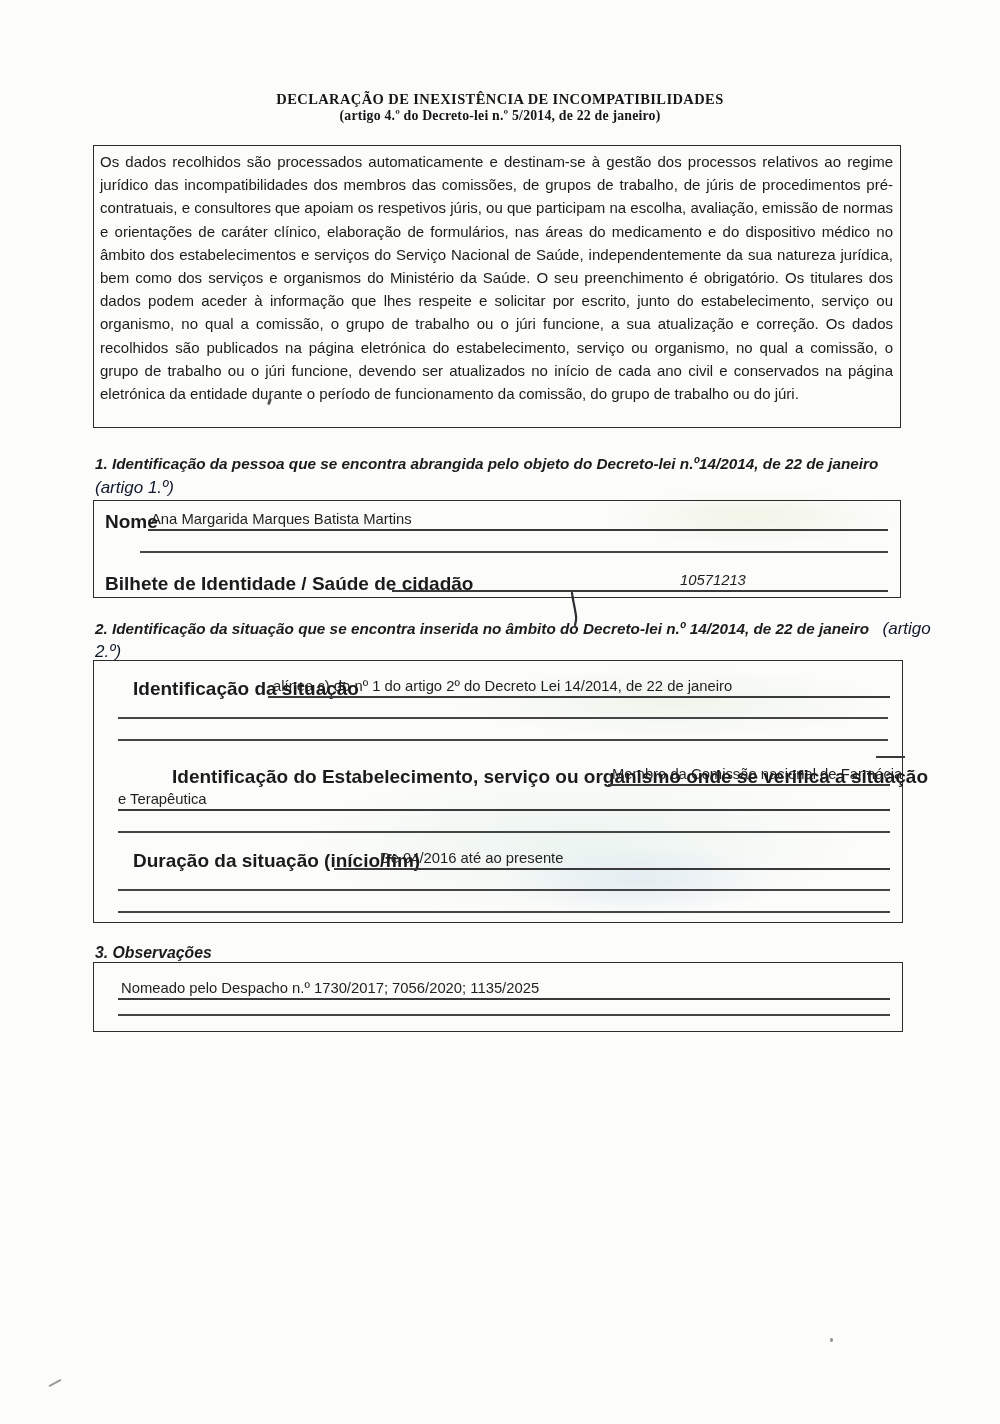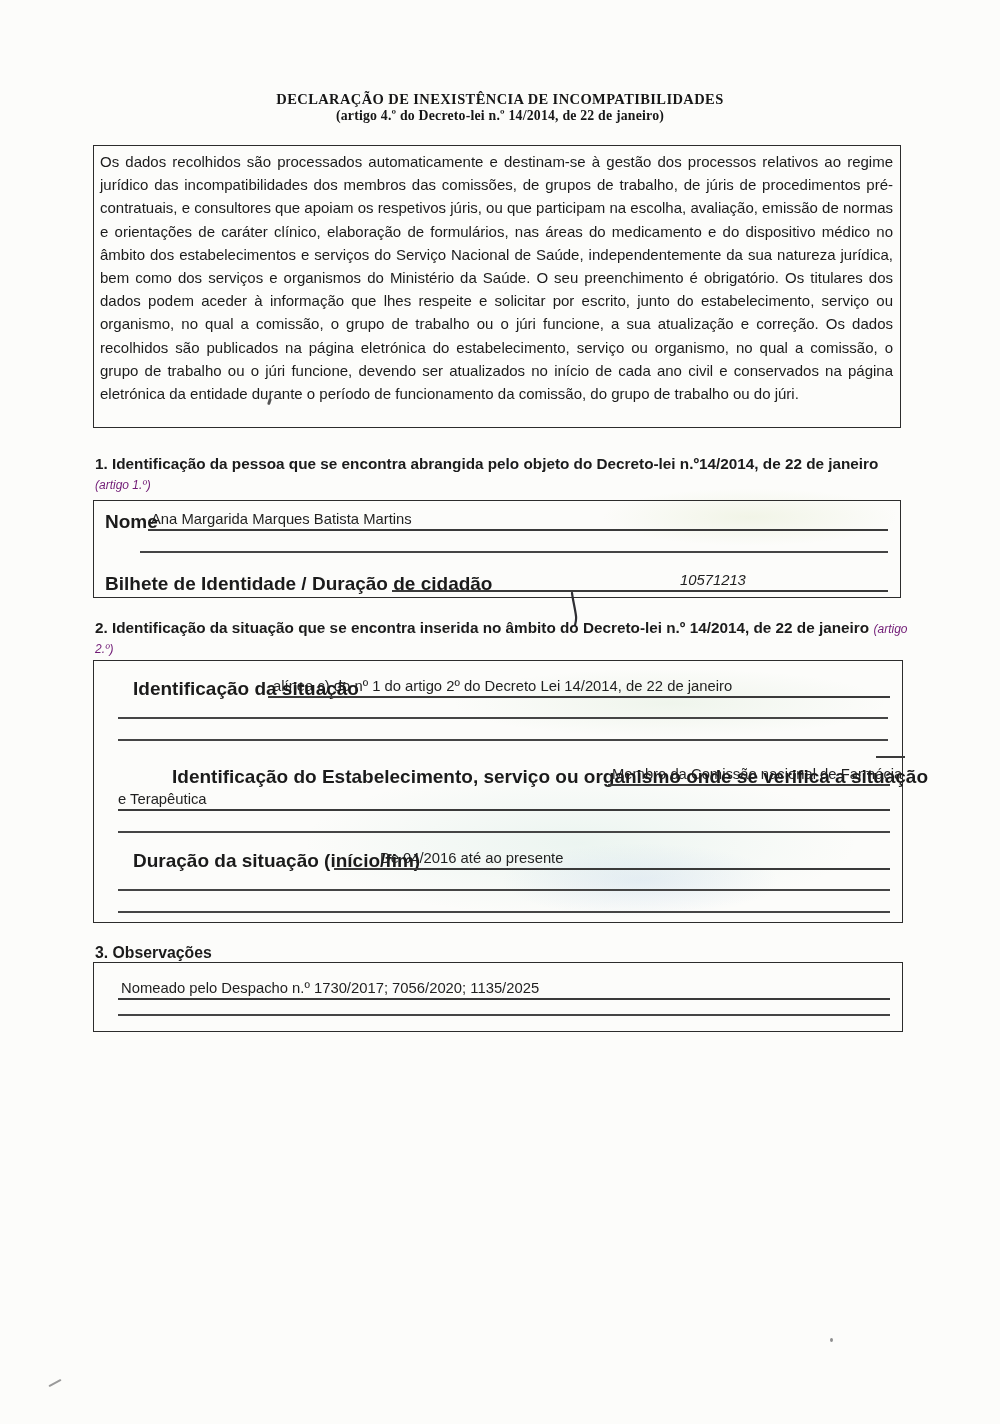--- a/index.html
+++ b/index.html
@@ -26,22 +26,22 @@
   .intro-box{left:93px;top:145px;width:806px;height:281px;}
   .intro-text{
     margin:0;padding:4px 7px 0 6px;
     font-size:15px;line-height:23.2px;
     text-align:justify;color:#1b1b1b;
   }
   .sec1-box{left:93px;top:500px;width:806px;height:96px;}
   .sec2-box{left:93px;top:660px;width:808px;height:261px;}
   .sec3-box{left:93px;top:962px;width:808px;height:68px;}
   
-  .sec-heading{font-size:15.3px;font-weight:bold;color:#1b1b1b;white-space:nowrap;}
-  .sec-note{font-size:12px;font-style:italic;font-weight:normal;color:#701a75;}
+  .sec-heading{font-size:15.3px;font-weight:bold;color:#1b1b1b;white-space:nowrap;font-style:italic;}
+  .sec-note{font-size:17px;font-style:italic;font-weight:normal;color:#0f172a;}
   
   .lbl{font-size:19px;font-weight:bold;color:#1b1b1b;white-space:nowrap;}
   .val{font-size:14.8px;color:#1f1f1f;white-space:nowrap;}
   
   .rule{height:2px;background:#3a3a3a;}
   .rule-thin{height:1.6px;background:#454545;}
   
   .blob{border-radius:50%;pointer-events:none;}
   .speck{background:#8f8f8f;border-radius:50%;}
 </style>
@@ -49,47 +49,47 @@
 <body>
 
 <div class="page">
 
   <div class="abs blob" style="left:600px;top:488px;width:300px;height:58px;background:radial-gradient(ellipse at center, rgba(185,205,130,.16), rgba(185,205,130,0) 70%);"></div>
   <div class="abs blob" style="left:450px;top:668px;width:440px;height:70px;background:radial-gradient(ellipse at center, rgba(150,195,140,.13), rgba(150,195,140,0) 70%);"></div>
   <div class="abs blob" style="left:300px;top:768px;width:560px;height:150px;background:radial-gradient(ellipse at center, rgba(125,195,175,.13), rgba(125,195,175,0) 70%);"></div>
   <div class="abs blob" style="left:500px;top:843px;width:280px;height:75px;background:radial-gradient(ellipse at center, rgba(140,175,225,.16), rgba(140,175,225,0) 70%);"></div>
 
   <div class="abs title title1">DECLARAÇÃO DE INEXISTÊNCIA DE INCOMPATIBILIDADES</div>
-  <div class="abs title title2">(artigo 4.º do Decreto-lei n.º 14/2014, de 22 de janeiro)</div>
+  <div class="abs title title2">(artigo 4.º do Decreto-lei n.º 5/2014, de 22 de janeiro)</div>
 
   <div class="abs box intro-box">
     <p class="intro-text">Os dados recolhidos são processados automaticamente e destinam-se à gestão dos processos relativos ao regime jurídico das incompatibilidades dos membros das comissões, de grupos de trabalho, de júris de procedimentos pré-contratuais, e consultores que apoiam os respetivos júris, ou que participam na escolha, avaliação, emissão de normas e orientações de caráter clínico, elaboração de formulários, nas áreas do medicamento e do dispositivo médico no âmbito dos estabelecimentos e serviços do Serviço Nacional de Saúde, independentemente da sua natureza jurídica, bem como dos serviços e organismos do Ministério da Saúde. O seu preenchimento é obrigatório. Os titulares dos dados podem aceder à informação que lhes respeite e solicitar por escrito, junto do estabelecimento, serviço ou organismo, no qual a comissão, o grupo de trabalho ou o júri funcione, a sua atualização e correção. Os dados recolhidos são publicados na página eletrónica do estabelecimento, serviço ou organismo, no qual a comissão, o grupo de trabalho ou o júri funcione, devendo ser atualizados no início de cada ano civil e conservados na página eletrónica da entidade durante o período de funcionamento da comissão, do grupo de trabalho ou do júri.</p>
   </div>
 
   <div class="abs" style="left:268px;top:398px;width:3px;height:7px;background:#555;transform:rotate(18deg);border-radius:2px;"></div>
 
   <div class="abs sec-heading" style="left:95px;top:455px;">1. Identificação da pessoa que se encontra abrangida pelo objeto do Decreto-lei n.º14/2014, de 22 de janeiro</div>
   <div class="abs sec-note" style="left:95px;top:478px;">(artigo 1.º)</div>
 
   <div class="abs box sec1-box"></div>
   <div class="abs lbl" style="left:105px;top:511px;">Nome</div>
   <div class="abs val" style="left:151px;top:511px;">Ana Margarida Marques Batista Martins</div>
   <div class="abs rule" style="left:148px;top:529px;width:740px;"></div>
   <div class="abs rule-thin" style="left:140px;top:551px;width:748px;"></div>
-  <div class="abs lbl" style="left:105px;top:573px;">Bilhete de Identidade / Duração de cidadão</div>
+  <div class="abs lbl" style="left:105px;top:573px;">Bilhete de Identidade / Saúde de cidadão</div>
   <div class="abs val" style="left:680px;top:572px;width:180px;text-align:left;font-style:italic;">10571213</div>
   <div class="abs rule" style="left:392px;top:590px;width:496px;"></div>
 
   <svg class="abs" style="left:566px;top:592px;" width="16" height="34" viewBox="0 0 16 34">
     <path d="M6 1 C 7 9, 9 16, 10 24 C 10.5 28, 9.5 31, 9 33" stroke="#2e2e33" stroke-width="2.2" fill="none" stroke-linecap="round"></path>
   </svg>
 
   <div class="abs" style="left:95px;top:619px;white-space:nowrap;">
     <span class="sec-heading">2. Identificação da situação que se encontra inserida no âmbito do Decreto-lei n.º 14/2014, de 22 de janeiro</span>
-    <span class="sec-note" style="text-align:center;">(artigo</span>
+    <span class="sec-note" style="margin-left:9px;text-align:center;">(artigo</span>
   </div>
   <div class="abs sec-note" style="left:95px;top:642px;">2.º)</div>
 
   <div class="abs box sec2-box"></div>
 
   <div class="abs lbl" style="left:133px;top:678px;">Identificação da situação</div>
   <div class="abs val" style="left:273px;top:678px;">alínea c) do nº 1 do artigo 2º do Decreto Lei 14/2014, de 22 de janeiro</div>
   <div class="abs rule" style="left:268px;top:696px;width:622px;"></div>
   <div class="abs rule-thin" style="left:118px;top:717px;width:770px;"></div>
   <div class="abs rule-thin" style="left:118px;top:739px;width:770px;"></div>

